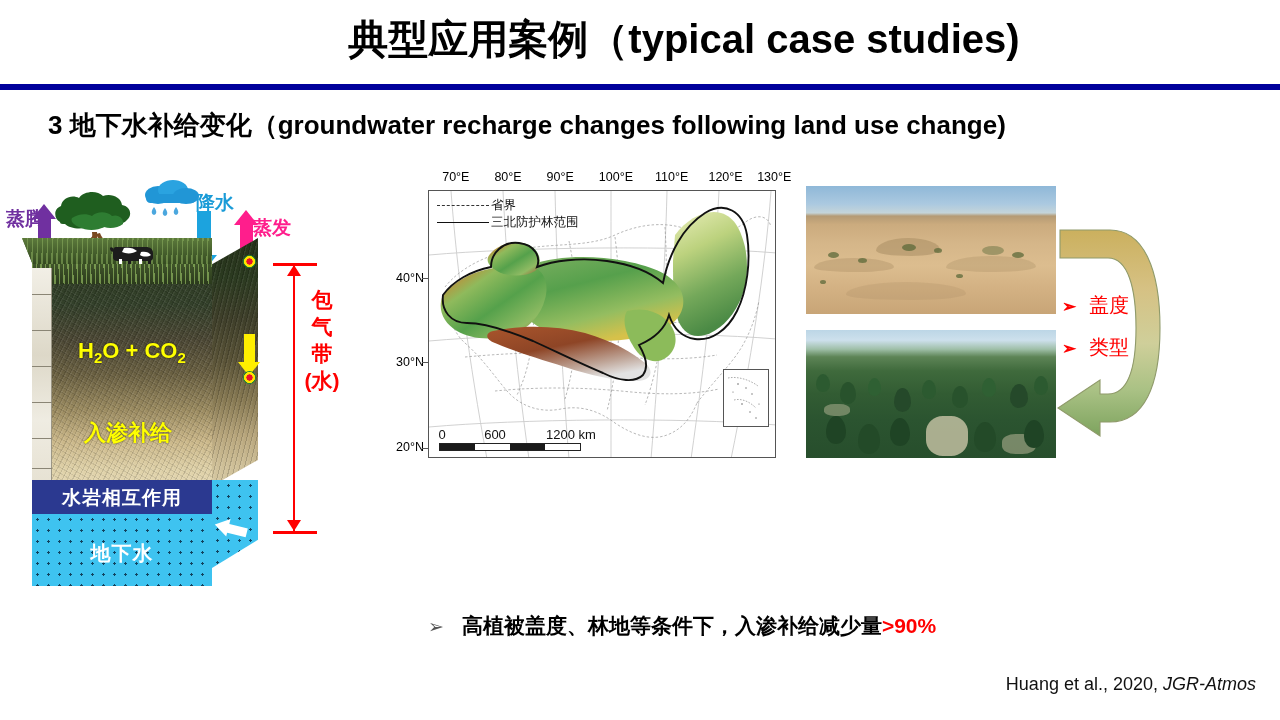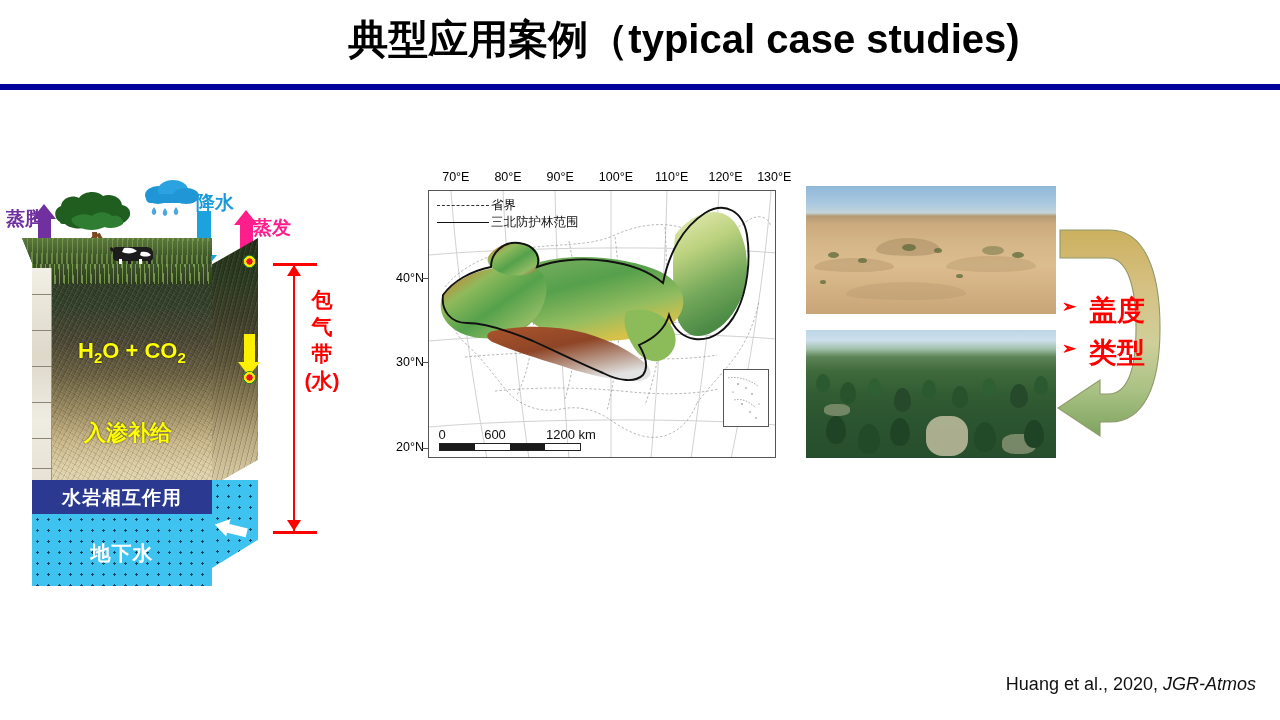--- a/index.html
+++ b/index.html
@@ -287,21 +287,21 @@
         #bcd6e6 0%, #cde0ec 8%, #9fbfa8 15%,
         #5d8456 21%, #3f6a3c 32%,
         #325c33 50%, #2b5430 70%, #274e2c 100%);
   }
   .tree-dot { position:absolute; border-radius:50% 50% 50% 50% / 60% 60% 40% 40%; }
   .clearing { position:absolute; background: rgba(214,205,176,.75); border-radius:40%; }
 
   
   #curved-arrow { position:absolute; left:1052px; top:222px; width:112px; height:216px; }
 
-  .kw { position:absolute; font-size:28px; font-weight:bold; color:#FF0000; white-space:nowrap; }
+  .kw { position:absolute; font-size:20px; font-weight:normal; color:#FF0000; white-space:nowrap; }
   .kw-bullet { position:absolute; font-size:17px; color:#FF0000; font-weight:bold; }
 
   
   .body-line {
     position:absolute; font-weight:bold; color:#000; white-space:nowrap;
   }
   .b-main { left:385px; top:512px; font-size:21px; }
   .b-main .hl { color:#FF0000; }
   .bullet-row { position:absolute; white-space:nowrap; font-weight:bold; font-size:21px; color:#000; }
   .bullet-row .bl { color:#555; font-weight:normal; font-size:19px; margin-right:18px; }
@@ -315,20 +315,21 @@
   }
   .citation i { font-style: italic; }
 </style>
 </head>
 <body>
 
 <div id="slide">
 
   <div class="slide-title">典型应用案例（typical case studies)</div>
   <div class="title-divider"></div>
+  <div class="subtitle">3 地下水补给变化（groundwater recharge changes following land use change)</div>
 
   <div id="diagram">
 
     <div class="lbl lbl-zhengteng">蒸腾</div>
     <div class="lbl lbl-jiangshui">降水</div>
     <div class="lbl lbl-zhengfa">蒸发</div>
 
     <svg class="tree-canopy" width="108" height="70" viewBox="0 0 108 70">
       <path d="M14 30c-6-3-7-13 1-16 1-8 11-12 18-8 5-7 18-8 24-2 8-3 18 1 19 9 8 1 11 10 5 15-3 4-10 5-14 3-6 5-16 6-23 3-7 4-20 3-25-2-3 0-5 0-5-2z" fill="#1F5E1F"></path>
       <path d="M26 26c6-4 14-5 20-2 5-5 15-5 20 0 6-2 12 2 11 8-5 4-13 5-19 3-7 4-18 4-25 0-5-2-9-6-7-9z" fill="#2E7D32"></path>
@@ -648,18 +649,21 @@
     </svg>
   </div>
 
   <div class="kw-bullet" style="left:1062px;top:296px;">➢</div>
   <div class="kw" style="left:1089px;top:292px;">盖度</div>
   <div class="kw-bullet" style="left:1062px;top:338px;">➢</div>
   <div class="kw" style="left:1089px;top:334px;">类型</div>
 
 
 
+  <div class="bullet-row b-b2">
+    <span class="bl">➢</span><span>高植被盖度、林地等条件下，入渗补给减少量</span><span class="hl">&gt;90%</span>
+  </div>
 
   <div class="citation">
     <span>Huang et al., 2020, </span><i>JGR-Atmos</i>
   </div>
 
 </div>
 
 </body></html>

